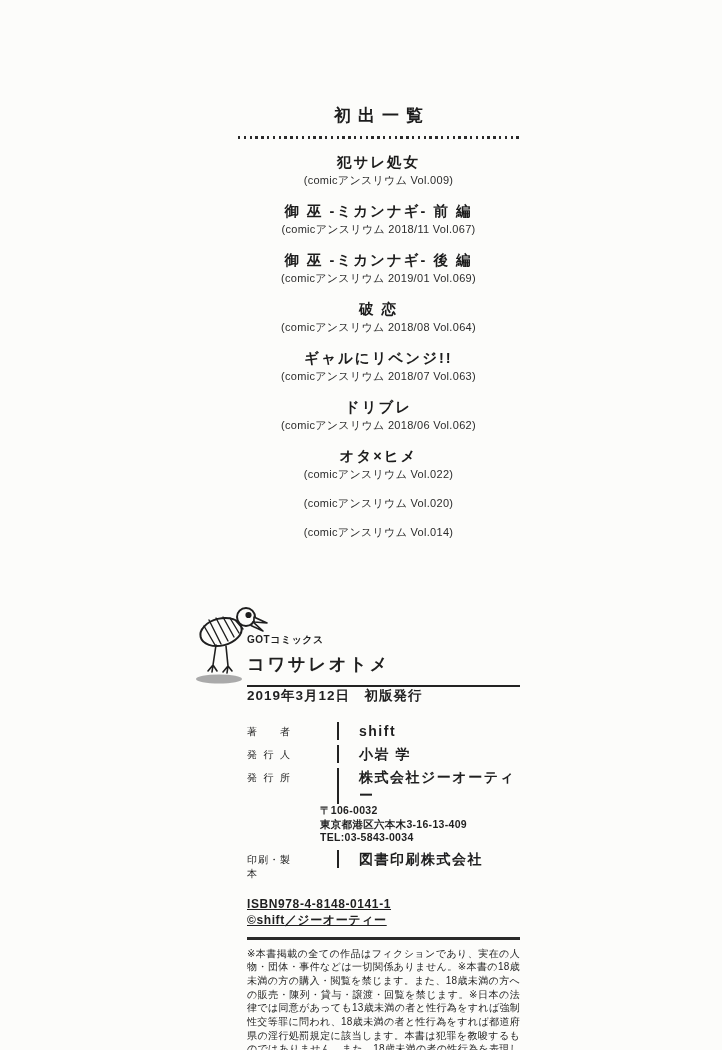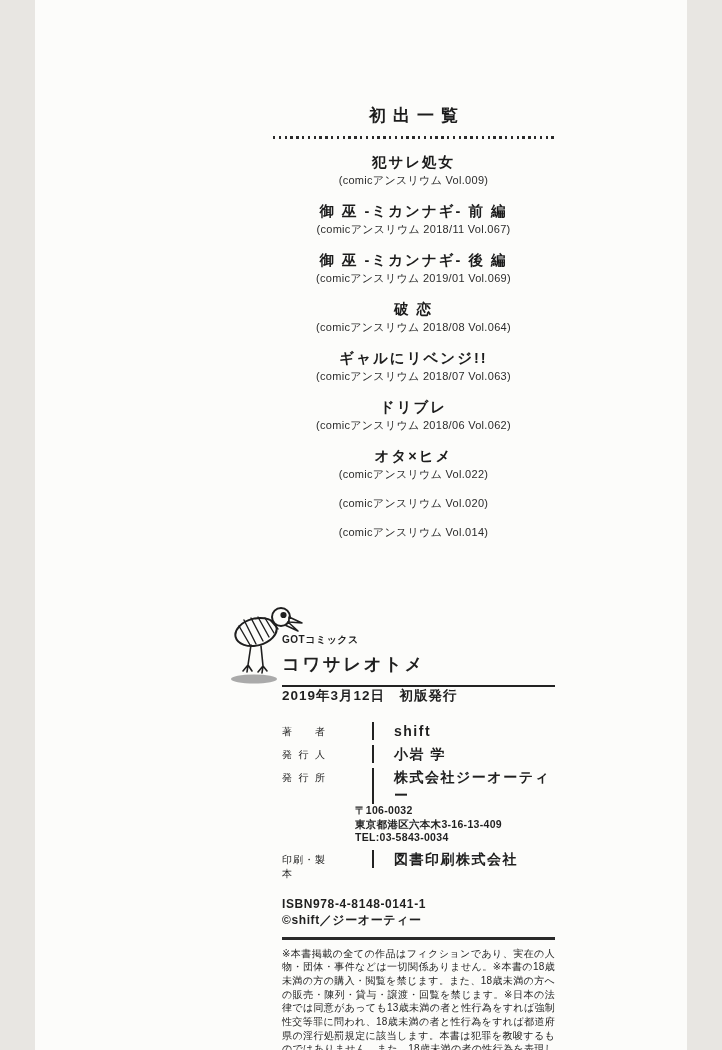--- a/index.html
+++ b/index.html
@@ -1,19 +1,19 @@
 <!DOCTYPE html>
 <html lang="ja"><head>
 <meta charset="utf-8">
 <style>
   * { margin:0; padding:0; box-sizing:border-box; }
   html,body { background:#e8e6e2; }
   body { font-family:"Liberation Sans","DejaVu Sans",sans-serif; }
   .page {
-    position:relative; width:652px; height:1050px; margin:0 auto;
+    position:relative; width:722px; height:1050px; margin:0 auto;
     background:#fcfcfa; color:#1f1f1f; overflow:hidden;
   }
 
   
   .pub-section {
     position:absolute; top:104px; left:191px; width:375px; text-align:center;
   }
   .pub-title {
     font-size:17px; font-weight:bold; letter-spacing:7px; text-indent:7px;
     color:#1c1c1c;
@@ -47,21 +47,21 @@
   .credit-row { display:flex; align-items:flex-start; margin-top:5px;gap:40px; }
   .credit-role {
     width:50px; flex:0 0 50px; font-size:10px; color:#1c1c1c; padding-top:3px;
     text-align:justify; text-align-last:justify; padding-right:7px;
   }
   .credit-main { border-left:2px solid #222; padding-left:20px; min-height:18px; }
   .credit-val { font-size:14px; font-weight:bold; letter-spacing:1.5px; line-height:18px; }
   .credit-sub { margin-left:66px; padding-left:7px; }
   .credit-sub div { font-size:10.5px; font-weight:bold; letter-spacing:0.3px; line-height:13.5px; }
 
-  .isbn-block { margin-top:15px; }
+  .isbn-block { margin-top:15px;text-decoration:underline; }
   .isbn-line { font-size:12px; font-weight:bold; letter-spacing:0.6px; line-height:16px; }
   .copyright-line { font-size:12px; font-weight:bold; letter-spacing:0.6px; line-height:16px; }
 
   .thick-rule { border:0; border-top:3px solid #2a2a2a; margin-top:9px; }
 
   .disclaimer {
     margin-top:7px; font-size:10px; line-height:13.7px; letter-spacing:0.2px;
     text-align:justify; color:#242424;
   }
 </style>

